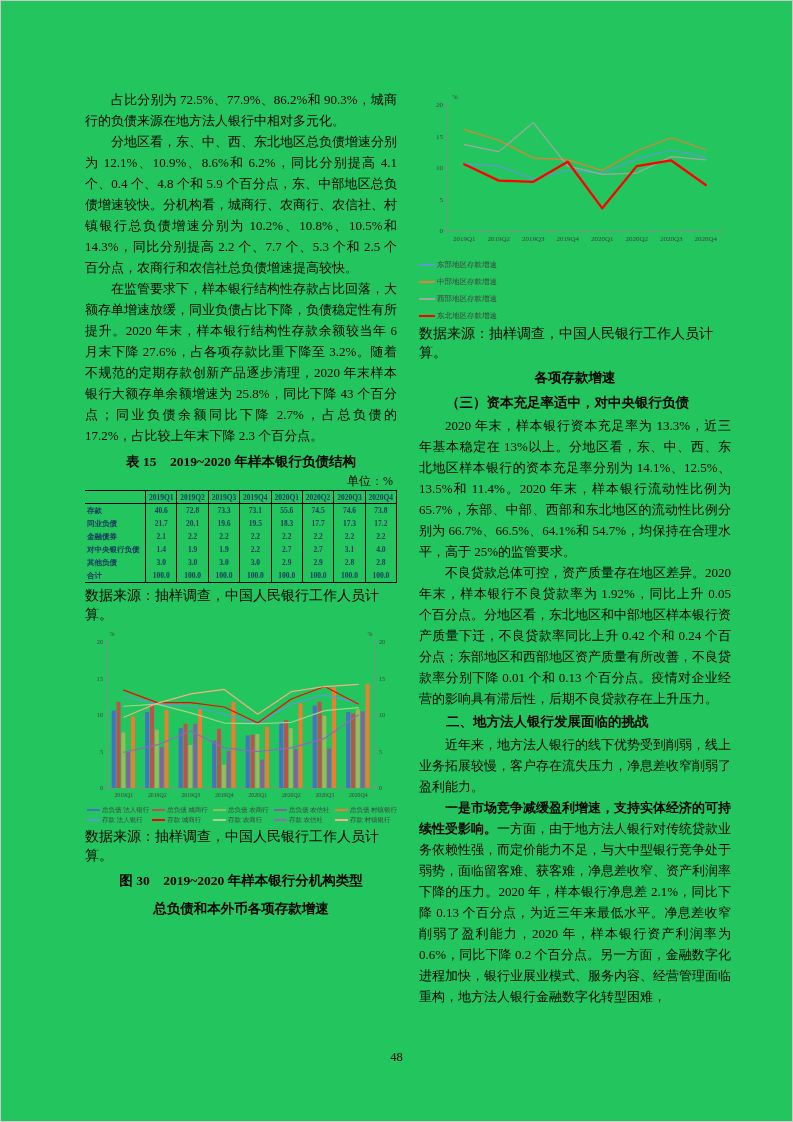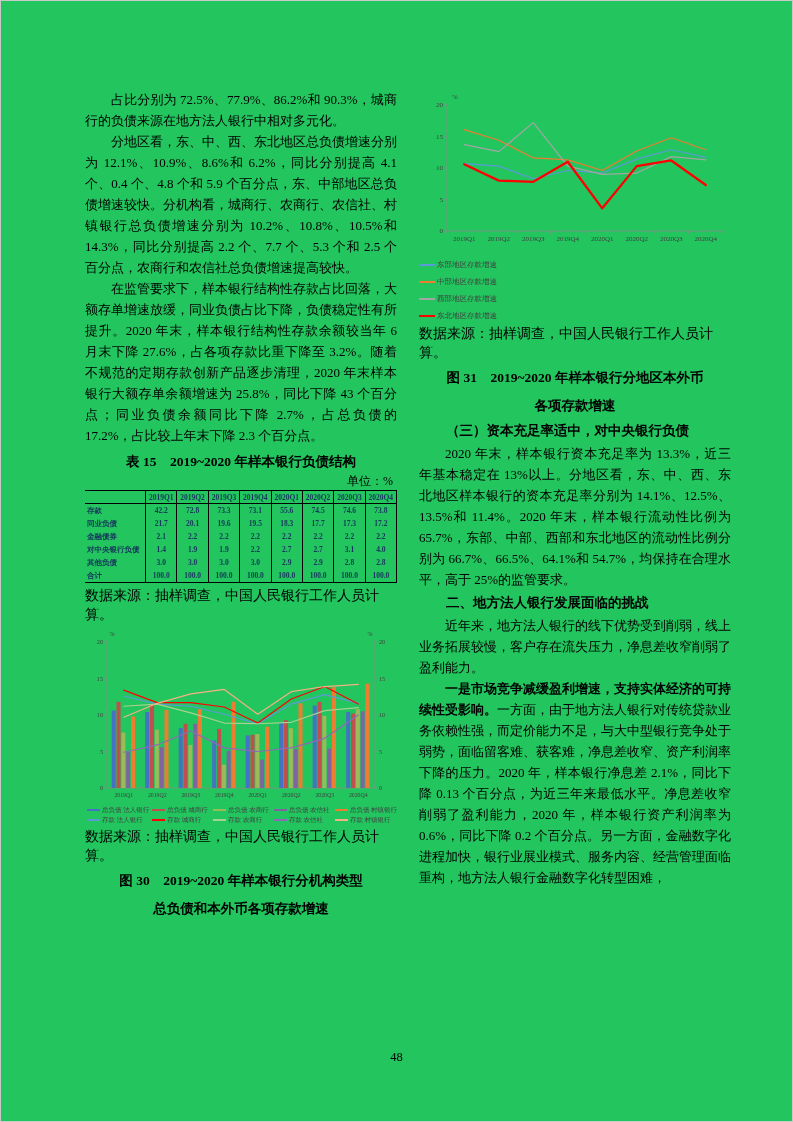--- a/index.html
+++ b/index.html
@@ -55,21 +55,21 @@
               <th>2019Q4</th>
               <th>2020Q1</th>
               <th>2020Q2</th>
               <th>2020Q3</th>
               <th>2020Q4</th>
             </tr>
           </thead>
         <tbody>
             <tr>
               <td>存款</td>
-              <td>42.2</td>
+              <td>40.6</td>
               <td>72.8</td>
               <td>73.3</td>
               <td>73.1</td>
               <td>55.6</td>
               <td>74.5</td>
               <td>74.6</td>
               <td>73.8</td>
             </tr>
             <tr>
               <td>同业负债</td>
@@ -341,25 +341,25 @@
               <span>西部地区存款增速</span>
             </span>
             <span class="lg-item">
               <span class="lg-swatch" style="width: 16px; height: 2.6px; background: rgb(255, 0, 0);"></span>
               <span>东北地区存款增速</span>
             </span>
           </div>
       </div>
 
       <p class="source">数据来源：抽样调查，中国人民银行工作人员计算。</p>
-      <div class="caption">图 31　2019~2020 年样本银行分地区本外币</div>
       <div class="caption">各项存款增速</div>
 
       <div class="heading">（三）资本充足率适中，对中央银行负债</div>
       <p class="body">2020 年末，样本银行资本充足率为 13.3%，近三年基本稳定在 13%以上。分地区看，东、中、西、东北地区样本银行的资本充足率分别为 14.1%、12.5%、13.5%和 11.4%。2020 年末，样本银行流动性比例为 65.7%，东部、中部、西部和东北地区的流动性比例分别为 66.7%、66.5%、64.1%和 54.7%，均保持在合理水平，高于 25%的监管要求。</p>
+      <p class="body">不良贷款总体可控，资产质量存在地区差异。2020 年末，样本银行不良贷款率为 1.92%，同比上升 0.05 个百分点。分地区看，东北地区和中部地区样本银行资产质量下迁，不良贷款率同比上升 0.42 个和 0.24 个百分点；东部地区和西部地区资产质量有所改善，不良贷款率分别下降 0.01 个和 0.13 个百分点。疫情对企业经营的影响具有滞后性，后期不良贷款存在上升压力。</p>
 
       <div class="heading">二、地方法人银行发展面临的挑战</div>
       <p class="body">近年来，地方法人银行的线下优势受到削弱，线上业务拓展较慢，客户存在流失压力，净息差收窄削弱了盈利能力。</p>
       <p class="body">
         <span class="bold-lead">一是市场竞争减缓盈利增速，支持实体经济的可持续性受影响。</span><span>一方面，由于地方法人银行对传统贷款业务依赖性强，而定价能力不足，与大中型银行竞争处于弱势，面临留客难、获客难，净息差收窄、资产利润率下降的压力。2020 年，样本银行净息差 2.1%，同比下降 0.13 个百分点，为近三年来最低水平。净息差收窄削弱了盈利能力，2020 年，样本银行资产利润率为 0.6%，同比下降 0.2 个百分点。另一方面，金融数字化进程加快，银行业展业模式、服务内容、经营管理面临重构，地方法人银行金融数字化转型困难，</span>
       </p>
     </div>
   </div>
 
   <div class="footer">48</div>

